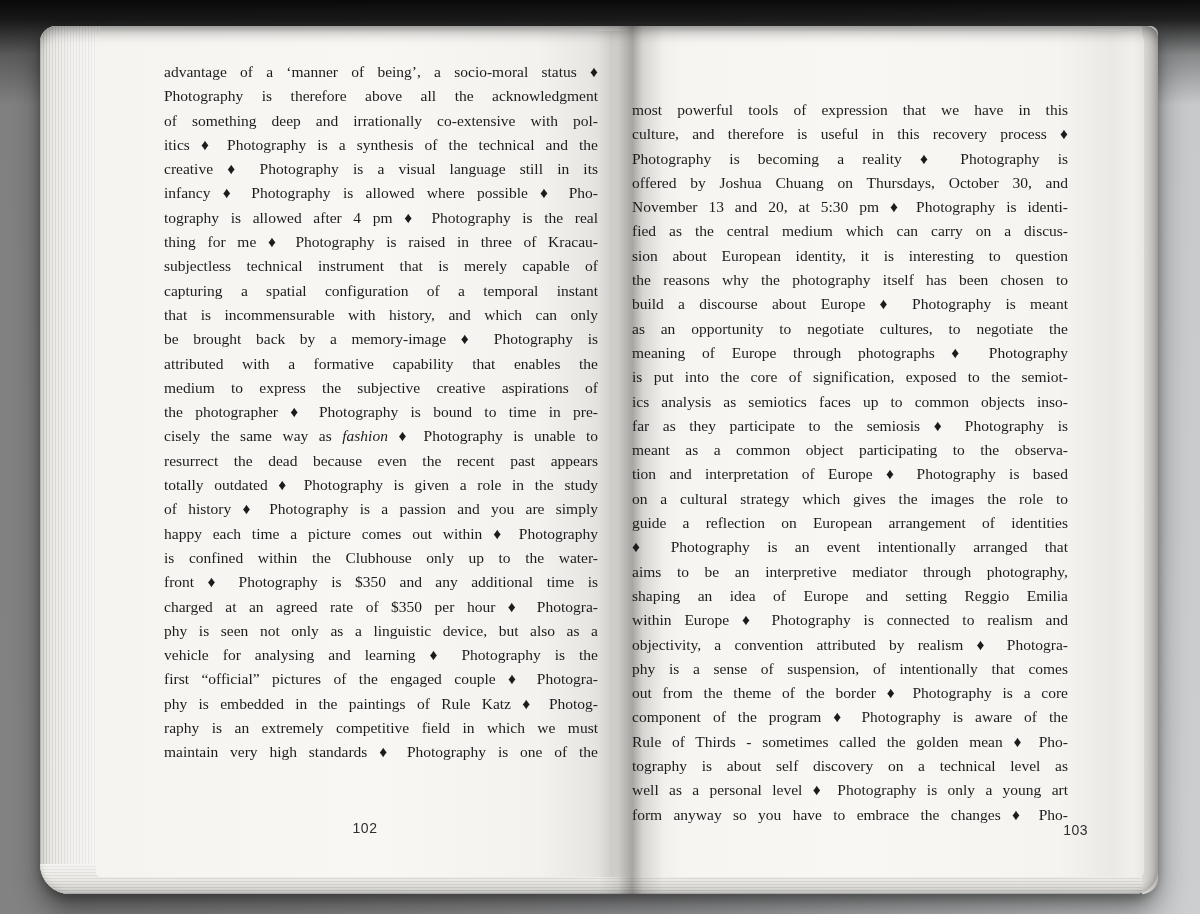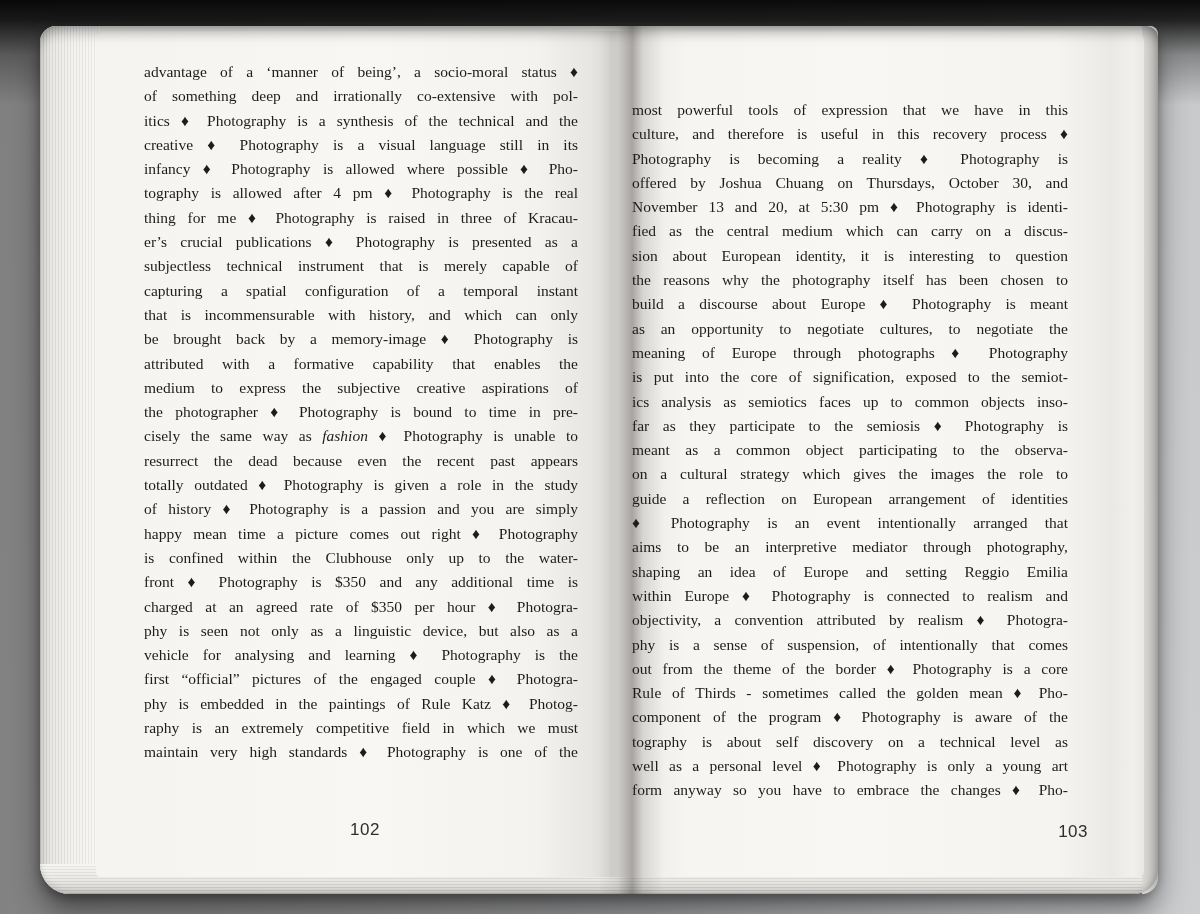--- a/index.html
+++ b/index.html
@@ -79,39 +79,39 @@
       rgba(55,50,45,0.12) 68%, rgba(55,50,45,0) 100%);
   }
 
   .textblock {
     position: absolute;
     z-index: 4;
     font-family: "Liberation Serif", "DejaVu Serif", serif;
     font-size: 15.5px;
     color: #1c1c1c;
   }
-  .textblock.tb-left  { left: 104px; top: 34px; width: 434px; }
+  .textblock.tb-left  { left: 124px; top: 34px; width: 434px; }
   .textblock.tb-right { left: 592px; top: 36px; width: 436px; margin-top: 36px; }
 
   .text-line {
     text-align: justify;
     -moz-text-align-last: justify;
     text-align-last: justify;
     line-height: 24.3px;
     height: 24.3px;
     overflow: hidden;
   }
   .text-line i { font-style: italic; }
 
   .pagenum {
     position: absolute;
     z-index: 4;
     text-align: center;
     font-family: "Liberation Sans", "DejaVu Sans", sans-serif;
-    font-size: 17px;
+    font-size: 14px;
     color: #2e2e2e;
     letter-spacing: 0.5px;
   }
   .pagenum.pn-left  { left: 108px; top: 794px; width: 434px; }
   .pagenum.pn-right { left: 612px; top: 796px; width: 436px; text-align: right; }
 </style>
 </head>
 <body>
 
 <div class="scene">
@@ -121,39 +121,39 @@
     <div class="edge-bottom"></div>
     <div class="edge-right"></div>
 
     <div class="page page-left"></div>
     <div class="page page-right"></div>
 
     <div class="gutter"></div>
 
     <div class="textblock tb-left">
         <div class="text-line">advantage of a ‘manner of being’, a socio-moral status ♦</div>
+        <div class="text-line">Photography is therefore above all the acknowledgment</div>
         <div class="text-line">of something deep and irrationally co-extensive with pol-</div>
         <div class="text-line">itics ♦ Photography is a synthesis of the technical and the</div>
         <div class="text-line">creative ♦ Photography is a visual language still in its</div>
         <div class="text-line">infancy ♦ Photography is allowed where possible ♦ Pho-</div>
         <div class="text-line">tography is allowed after 4 pm ♦ Photography is the real</div>
         <div class="text-line">thing for me ♦ Photography is raised in three of Kracau-</div>
-        <div class="text-line">er’s crucial publications ♦ Photography is presented as a</div>
         <div class="text-line">subjectless technical instrument that is merely capable of</div>
         <div class="text-line">capturing a spatial configuration of a temporal instant</div>
         <div class="text-line">that is incommensurable with history, and which can only</div>
         <div class="text-line">be brought back by a memory-image ♦ Photography is</div>
         <div class="text-line">attributed with a formative capability that enables the</div>
         <div class="text-line">medium to express the subjective creative aspirations of</div>
         <div class="text-line">the photographer ♦ Photography is bound to time in pre-</div>
         <div class="text-line">cisely the same way as <i>fashion</i> ♦ Photography is unable to</div>
         <div class="text-line">resurrect the dead because even the recent past appears</div>
         <div class="text-line">totally outdated ♦ Photography is given a role in the study</div>
         <div class="text-line">of history ♦ Photography is a passion and you are simply</div>
-        <div class="text-line">happy mean time a picture comes out right ♦ Photography</div>
+        <div class="text-line">happy each time a picture comes out within ♦ Photography</div>
         <div class="text-line">is confined within the Clubhouse only up to the water-</div>
         <div class="text-line">front ♦ Photography is $350 and any additional time is</div>
         <div class="text-line">charged at an agreed rate of $350 per hour ♦ Photogra-</div>
         <div class="text-line">phy is seen not only as a linguistic device, but also as a</div>
         <div class="text-line">vehicle for analysing and learning ♦ Photography is the</div>
         <div class="text-line">first “official” pictures of the engaged couple ♦ Photogra-</div>
         <div class="text-line">phy is embedded in the paintings of Rule Katz ♦ Photog-</div>
         <div class="text-line">raphy is an extremely competitive field in which we must</div>
         <div class="text-line">maintain very high standards ♦ Photography is one of the</div>
       </div>
@@ -167,31 +167,32 @@
         <div class="text-line">fied as the central medium which can carry on a discus-</div>
         <div class="text-line">sion about European identity, it is interesting to question</div>
         <div class="text-line">the reasons why the photography itself has been chosen to</div>
         <div class="text-line">build a discourse about Europe ♦ Photography is meant</div>
         <div class="text-line">as an opportunity to negotiate cultures, to negotiate the</div>
         <div class="text-line">meaning of Europe through photographs ♦ Photography</div>
         <div class="text-line">is put into the core of signification, exposed to the semiot-</div>
         <div class="text-line">ics analysis as semiotics faces up to common objects inso-</div>
         <div class="text-line">far as they participate to the semiosis ♦ Photography is</div>
         <div class="text-line">meant as a common object participating to the observa-</div>
+        <div class="text-line">tion and interpretation of Europe ♦ Photography is based</div>
         <div class="text-line">on a cultural strategy which gives the images the role to</div>
         <div class="text-line">guide a reflection on European arrangement of identities</div>
         <div class="text-line">♦ Photography is an event intentionally arranged that</div>
         <div class="text-line">aims to be an interpretive mediator through photography,</div>
         <div class="text-line">shaping an idea of Europe and setting Reggio Emilia</div>
         <div class="text-line">within Europe ♦ Photography is connected to realism and</div>
         <div class="text-line">objectivity, a convention attributed by realism ♦ Photogra-</div>
         <div class="text-line">phy is a sense of suspension, of intentionally that comes</div>
         <div class="text-line">out from the theme of the border ♦ Photography is a core</div>
+        <div class="text-line">component of the program ♦ Photography is aware of the</div>
         <div class="text-line">Rule of Thirds - sometimes called the golden mean ♦ Pho-</div>
-        <div class="text-line">component of the program ♦ Photography is aware of the</div>
         <div class="text-line">tography is about self discovery on a technical level as</div>
         <div class="text-line">well as a personal level ♦ Photography is only a young art</div>
         <div class="text-line">form anyway so you have to embrace the changes ♦ Pho-</div>
       </div>
 
     <div class="pagenum pn-left">102</div>
 
     <div class="pagenum pn-right">103</div>
 
   </div>

